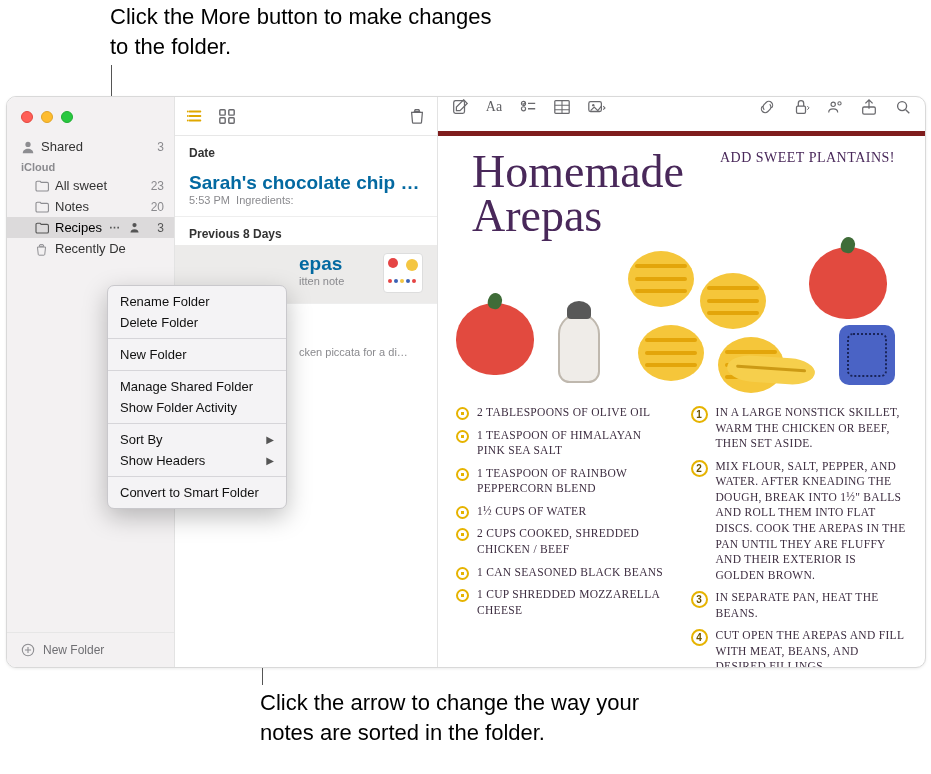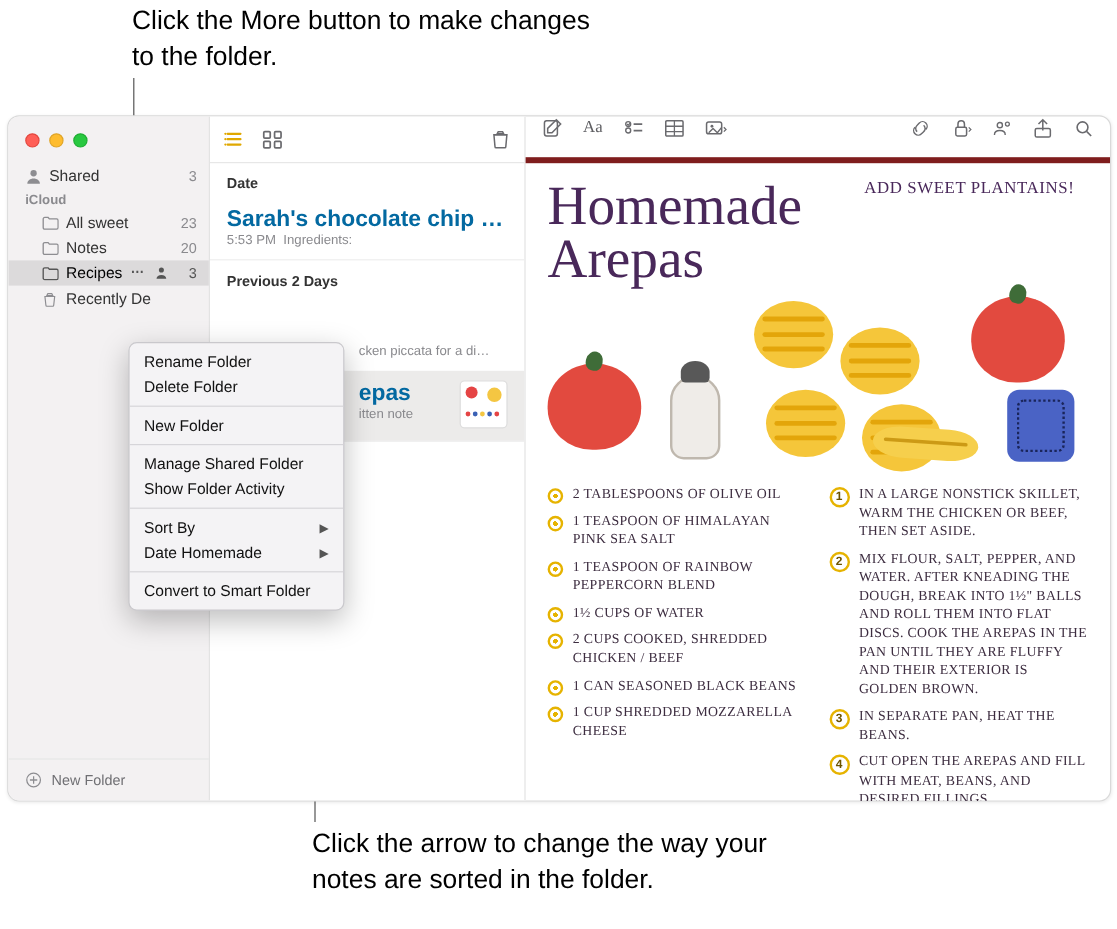--- a/index.html
+++ b/index.html
@@ -186,20 +186,21 @@
     padding:14px 18px 18px;
     overflow:auto;
     position:relative;
   }
   .hw-title {
     font-family: "Brush Script MT", "Segoe Script", cursive;
     font-size:46px;
     line-height:0.95;
     color:#49285a;
     margin-bottom:6px;
+    margin-left:16px;
   }
   .hw-annot {
     position:absolute;
     top:14px; right:30px;
     font-family: "Segoe Script","Comic Sans MS",cursive;
     font-size:14px;
     color:#49285a;
     text-transform:uppercase;
     letter-spacing:.5px;
   }
@@ -392,39 +393,39 @@
     <div class="nl-section-title">Date</div>
     <div class="note-item">
       <div class="txt">
         <div class="title">Sarah's chocolate chip cookies</div>
         <div class="meta">
           <span>5:53 PM</span>&nbsp;&nbsp;<span>Ingredients:</span>
         </div>
       </div>
     </div>
 
-    <div class="nl-section-title">Previous 2 Days</div>
-    <div class="note-item" style="border-bottom:none;">
-      <div class="txt">
-        <div class="meta" style="padding-left:110px;padding-top:34px;">cken piccata for a di…</div>
-      </div>
-    </div>
+    <div class="nl-section-title">Previous 8 Days</div>
     <div class="note-item selected">
       <div class="txt">
         <div class="title" style="padding-left:110px;">epas</div>
         <div class="meta" style="padding-left:110px;">itten note</div>
       </div>
       <div class="thumb">
         <div class="thumb-dots">
             <span></span>
             <span></span>
             <span></span>
             <span></span>
             <span></span>
           </div>
+      </div>
+    </div>
+    <div class="note-item" style="border-bottom:none;">
+      <div class="txt">
+        <div class="meta" style="padding-left:110px;padding-top:34px;">cken piccata for a di…</div>
       </div>
     </div>
   </div>
 
   <div class="editor">
     <div class="ed-toolbar">
       <span class="tb-btn">
         <svg viewBox="0 0 20 20" width="18" height="18">
             <rect x="3" y="3" width="12" height="14" rx="2" fill="none" stroke="#6a6a6e" stroke-width="1.4"></rect>
             <path d="M14 2l4 4-8 8H6v-4z" fill="none" stroke="#6a6a6e" stroke-width="1.4"></path>
@@ -600,21 +601,21 @@
       </div>
     <div class="ctx-item">
         <span>Show Folder Activity</span>
       </div>
     <div class="ctx-sep"></div>
     <div class="ctx-item">
         <span>Sort By</span>
         <span class="ctx-arrow">▶</span>
       </div>
     <div class="ctx-item">
-        <span>Date Homemade</span>
+        <span>Show Headers</span>
         <span class="ctx-arrow">▶</span>
       </div>
     <div class="ctx-sep"></div>
     <div class="ctx-item">
         <span>Convert to Smart Folder</span>
       </div>
   </div>
 
 </div>
 

